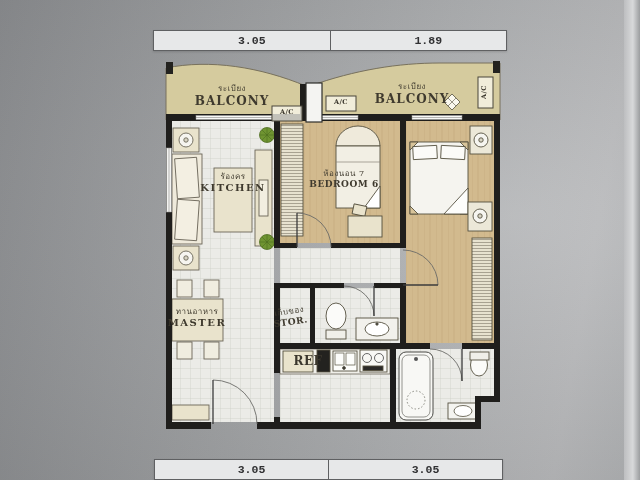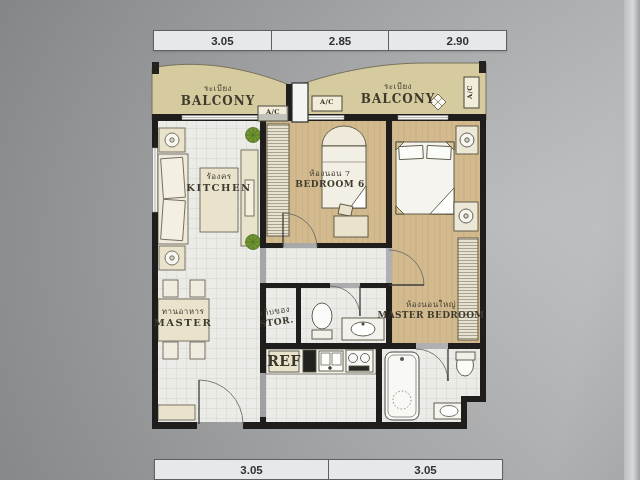--- a/index.html
+++ b/index.html
@@ -22,51 +22,50 @@
   .dim-bar{
     position:absolute;display:flex;height:19px;
     border:1px solid #5f6062;background:#e7e8e9;
     box-shadow:0 1px 2px rgba(0,0,0,0.15);
   }
   .dim-bar.top{left:153px;top:30px;width:352px;}
   .dim-bar.bottom{left:154px;top:459px;width:347px;}
   .dim-cell{
     flex:1;display:flex;align-items:center;justify-content:center;
     border-right:1px solid #5f6062;
-    font-family:Liberation Sans, sans-serif;font-size:11.5px;font-weight:700;color:#313133;padding-left:20px;
+    font-family:Liberation Mono, monospace;font-size:11.5px;font-weight:700;color:#313133;padding-left:20px;
   }
   .dim-cell:last-child{border-right:none;}
   
-  .plan{position:absolute;left:146px;top:58px;width:346px;height:382px;}
+  .plan{position:absolute;left:160px;top:58px;width:346px;height:382px;}
   .plan svg{position:absolute;left:0;top:0;}
   .lbl{
     position:absolute;transform:translate(-50%,-50%);
     text-align:center;white-space:nowrap;color:#3f3a2e;
     font-family:"DejaVu Serif",serif;line-height:1.2;
   }
   .lbl .thai{font-size:8px;letter-spacing:0.5px;}
   .lbl .en{font-size:10px;font-weight:700;letter-spacing:1.5px;}
   .lbl.balcony .en{font-size:12px;letter-spacing:1px;}
   .lbl.master .en{font-size:9px;letter-spacing:0.3px;}
   .lbl.small .en{font-size:9px;letter-spacing:0.5px;}
   .lbl.ac{font-size:6.5px;font-weight:700;letter-spacing:0.5px;color:#3a362c;}
   .lbl.ac.vertical{transform:translate(-50%,-50%) rotate(-90deg);}
   .lbl.stor{transform:translate(-50%,-50%) rotate(-8deg);}
-  .lbl.ref{font-size:14px;font-weight:700;letter-spacing:0.5px;color:#3a362c;}
+  .lbl.ref{font-size:12px;font-weight:700;letter-spacing:0.5px;color:#3a362c;margin-left:10px;}
 </style>
 </head>
 <body>
 
 <div class="photo">
   <div class="paper-edge"></div>
 
   <div class="dim-bar top">
     <div class="dim-cell">3.05</div>
-    <div class="dim-cell">2.85</div>
-    <div class="dim-cell">2.90</div>
+    <div class="dim-cell">1.89</div>
   </div>
 
   <div class="plan">
     <svg width="346" height="382" viewBox="0 0 346 382">
       <defs>
         <pattern id="grid" width="10" height="10" patternUnits="userSpaceOnUse">
           <rect width="10" height="10" fill="#ebebe7"></rect>
           <path d="M10 0H0V10" fill="none" stroke="#c9cac3" stroke-width="0.7"></path>
         </pattern>
         <pattern id="wood" width="12" height="12" patternUnits="userSpaceOnUse">
@@ -259,24 +258,20 @@
     <div class="lbl ac vertical" style="left:325px;top:34px">A/C</div>
 
     <div class="lbl" style="left:73px;top:125px">
       <div class="thai">รัองคร</div>
       <div class="en">KITCHEN</div>
     </div>
     <div class="lbl small" style="left:184px;top:121px">
       <div class="thai">ห้องนอน 7</div>
       <div class="en">BEDROOM 6</div>
     </div>
-    <div class="lbl master" style="left:285px;top:252px">
-      <div class="thai">ห้องนอนใหญ่</div>
-      <div class="en">MASTER BEDROOM</div>
-    </div>
     <div class="lbl" style="left:37px;top:260px">
       <div class="thai">ทานอาหาร</div>
       <div class="en">MASTER</div>
     </div>
     <div class="lbl stor small" style="left:130px;top:259px">
       <div class="thai">เก็บของ</div>
       <div class="en">STOR.</div>
     </div>
     <div class="lbl ref" style="left:138px;top:303px">REF</div>
   </div>

